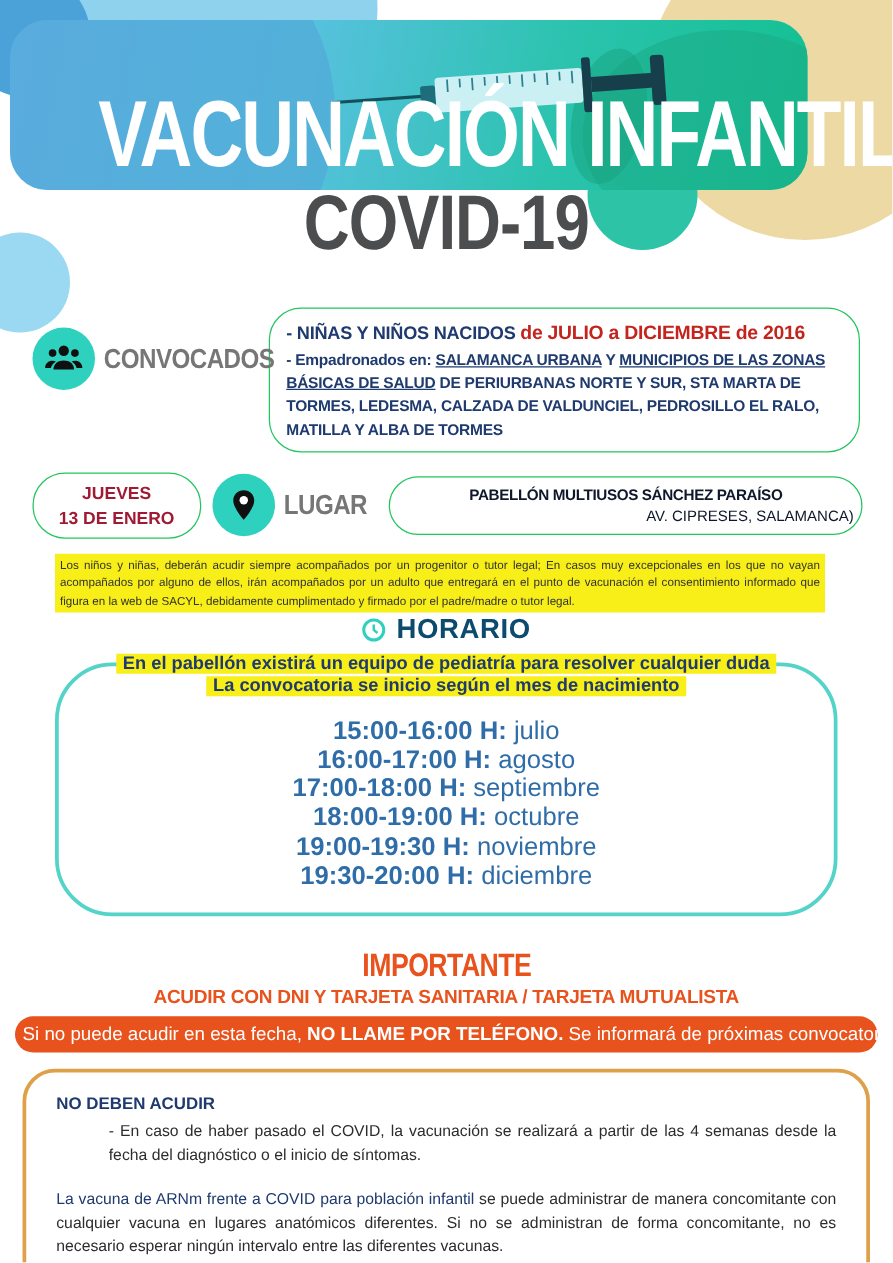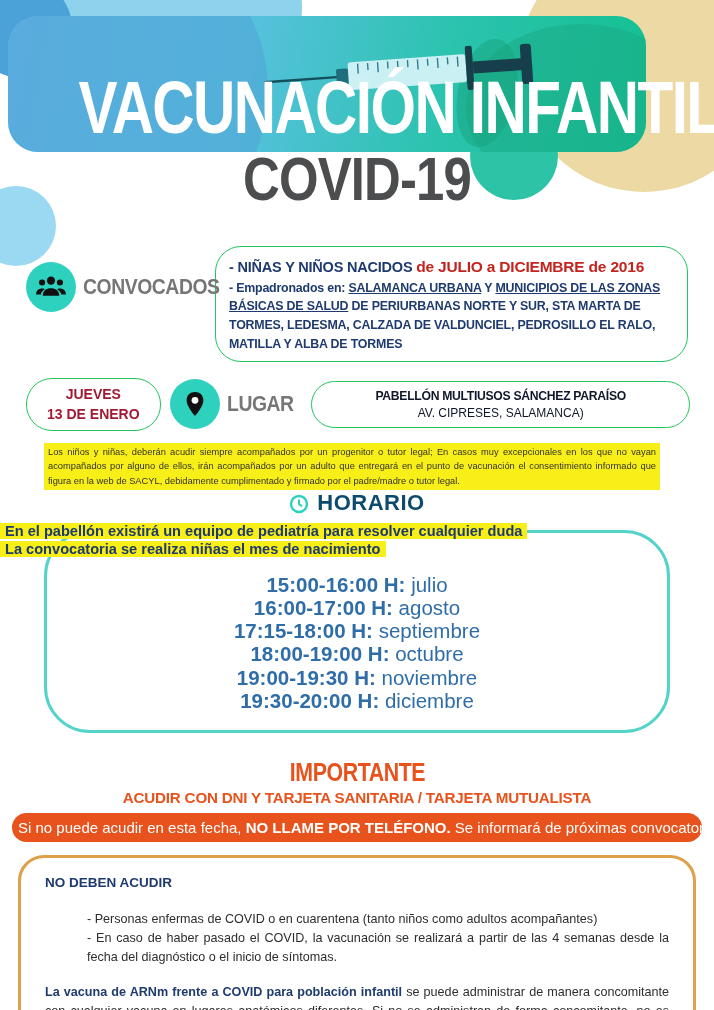--- a/index.html
+++ b/index.html
@@ -45,51 +45,51 @@
   .conv-line1{font-size:14.5px;}
   .conv-red{color:#c3241e;font-size:15.5px;}
   .u{text-decoration:underline;}
   
   .row-fl{display:flex;align-items:center;gap:9px;margin:16px 24px 0 26px;}
   .date-pill{border-radius:26px;padding:5px 20px;text-align:center;color:#a11a33;
         font-weight:bold;font-size:14px;line-height:1.45;flex:0 0 auto;}
   .place-box{flex:1;border-radius:24px;padding:6px 6px;text-align:center;color:#0f172a;
         line-height:1.35;min-width:0;}
   .place1{font-weight:bold;font-size:12.2px;letter-spacing:-0.3px;white-space:nowrap;}
-  .place2{font-size:12px;}
+  .place2{font-size:12px;text-align:right;}
   
   .aviso{margin:12px 54px 0 44px;background:#f8ee18;color:#33332e;font-size:9.3px;
         line-height:1.55;text-align:justify;padding:2px 4px;}
   
   .ghost{position:relative;z-index:0;height:31px;overflow:hidden;text-align:center;
         color:#0c4a6e;font-weight:bold;font-size:22px;line-height:24px;letter-spacing:0.5px;margin-top:1px;}
   .ghost svg{vertical-align:-4px;margin-right:8px;}
-  .notes{position:relative;z-index:3;}
+  .notes{position:relative;z-index:3;text-align:center;}
   .note-line{line-height:18px;}
   .hl{background:#f8ee18;padding:0 5px;color:#1e3a6e;font-weight:bold;font-size:14.6px;}
   .schedule-box{position:relative;z-index:1;margin:-28px 44px 0 44px;border:3px solid #54d4c8;
         border-radius:46px;padding:40px 0 18px 0;text-align:center;color:#2f6da8;}
   .slot{font-size:20.5px;line-height:1.13;}
   .slot .t{font-weight:bold;}
   
   .importante{margin-top:24px;text-align:center;color:#e8521c;}
   .imp-title{font-weight:bold;font-size:26px;letter-spacing:-0.5px;display:inline-block;
         transform:scaleX(0.82);}
   .imp-sub{font-weight:bold;font-size:15.2px;letter-spacing:-0.2px;margin-top:1px;}
   .orange-banner{margin:7px 12px 0 12px;background:#e8521c;border-radius:17px;color:#fff;
         text-align:center;padding:6px 6px;font-size:15px;white-space:nowrap;}
   .orange-banner .b{font-weight:bold;}
   
   .ndbox{margin:13px 18px 0 18px;border:3px solid #dfa04a;border-radius:26px;
         padding:15px 24px 24px 24px;color:#2d2d2d;font-size:12.6px;line-height:1.5;}
-  .nd-title{color:#1e3a6e;font-weight:bold;font-size:13.5px;margin-bottom:17px;}
+  .nd-title{color:#1e3a6e;font-weight:bold;font-size:13.5px;margin-bottom:3px;}
   .nd-b{margin-left:42px;}
   .nd-b2{margin-left:42px;text-align:justify;}
   .nd-para{margin-top:16px;text-align:justify;}
-  .nd-bold{color:#1e3a6e;font-weight:bold;}
+  .nd-bold{color:#1e3a6e;font-weight:normal;}
 </style>
 </head>
 <body>
 
 <div class="page">
 
   <div class="circle c-sky"></div>
   <div class="circle c-corner"></div>
   <div class="circle c-tan"></div>
   <div class="circle c-tealunder"></div>
@@ -160,39 +160,38 @@
     <div class="aviso">Los niños y niñas, deberán acudir siempre acompañados por un progenitor o tutor legal;  En casos muy excepcionales en los que no vayan acompañados por alguno de ellos, irán acompañados por un adulto que entregará en el punto de vacunación el consentimiento informado que figura en la web de SACYL, debidamente cumplimentado y firmado por el padre/madre o tutor legal.</div>
 
     <div class="ghost">
       <svg width="20" height="20" viewBox="0 0 20 20">
         <circle cx="10" cy="10" r="8" fill="none" stroke="#2ed1be" stroke-width="2.4"></circle>
         <path d="M10 5.5V10l3 2.4" fill="none" stroke="#2ed1be" stroke-width="2"></path>
       </svg><span>HORARIO</span>
     </div>
     <div class="notes">
       <div class="note-line"><span class="hl">En el pabellón existirá un equipo de pediatría para resolver cualquier duda</span></div>
-      <div class="note-line"><span class="hl">La convocatoria se realiza niñas el mes de nacimiento</span></div>
+      <div class="note-line"><span class="hl">La convocatoria se inicio según el mes de nacimiento</span></div>
     </div>
 
     <div class="schedule-box">
       <div class="slot"><span class="t">15:00-16:00 H:</span> <span class="m">julio</span></div>
       <div class="slot"><span class="t">16:00-17:00 H:</span> <span class="m">agosto</span></div>
-      <div class="slot"><span class="t">17:15-18:00 H:</span> <span class="m">septiembre</span></div>
+      <div class="slot"><span class="t">17:00-18:00 H:</span> <span class="m">septiembre</span></div>
       <div class="slot"><span class="t">18:00-19:00 H:</span> <span class="m">octubre</span></div>
       <div class="slot"><span class="t">19:00-19:30 H:</span> <span class="m">noviembre</span></div>
       <div class="slot"><span class="t">19:30-20:00 H:</span> <span class="m">diciembre</span></div>
     </div>
 
     <div class="importante">
       <div><span class="imp-title">IMPORTANTE</span></div>
       <div class="imp-sub">ACUDIR CON DNI Y TARJETA SANITARIA / TARJETA MUTUALISTA</div>
     </div>
     <div class="orange-banner"><span>Si no puede acudir en esta fecha, </span><span class="b">NO LLAME POR TELÉFONO.</span><span> Se informará de próximas convocatorias</span></div>
 
     <div class="ndbox">
       <div class="nd-title">NO DEBEN ACUDIR</div>
-      <div class="nd-b">- Personas enfermas de COVID o en cuarentena (tanto niños como adultos acompañantes)</div>
       <div class="nd-b2">- En caso de haber pasado el COVID, la vacunación se realizará a partir de las 4 semanas desde la fecha del diagnóstico o el inicio de síntomas.</div>
       <div class="nd-para"><span class="nd-bold">La vacuna de ARNm frente a COVID para población infantil</span><span> se puede administrar de manera concomitante con cualquier vacuna en lugares anatómicos diferentes. Si no se administran de forma concomitante, no es necesario esperar ningún intervalo entre las diferentes vacunas.</span></div>
     </div>
 
   </div>
 </div>
 
 </body></html>

